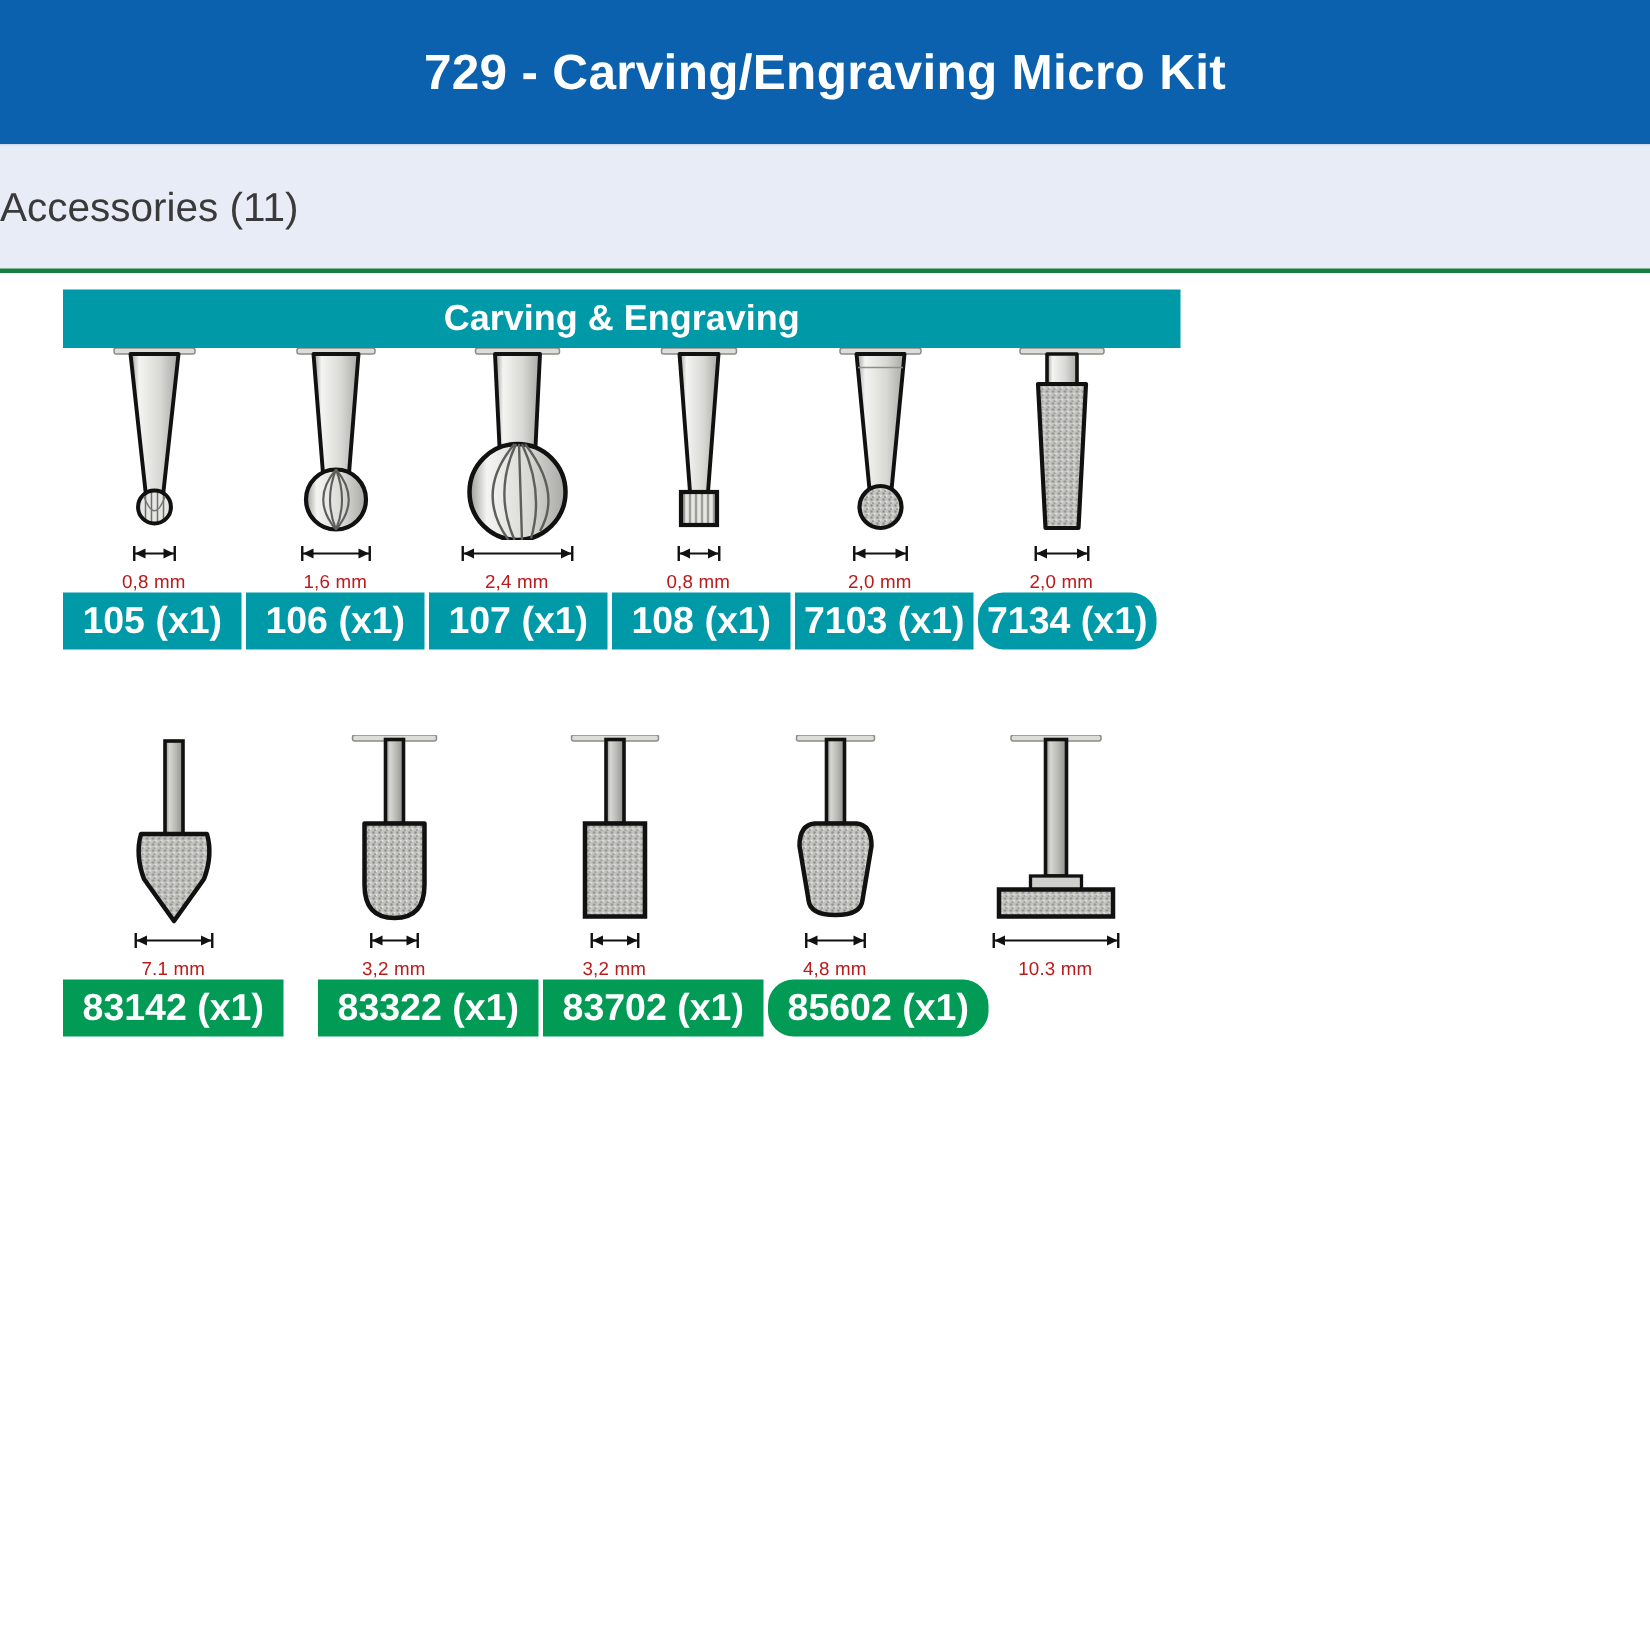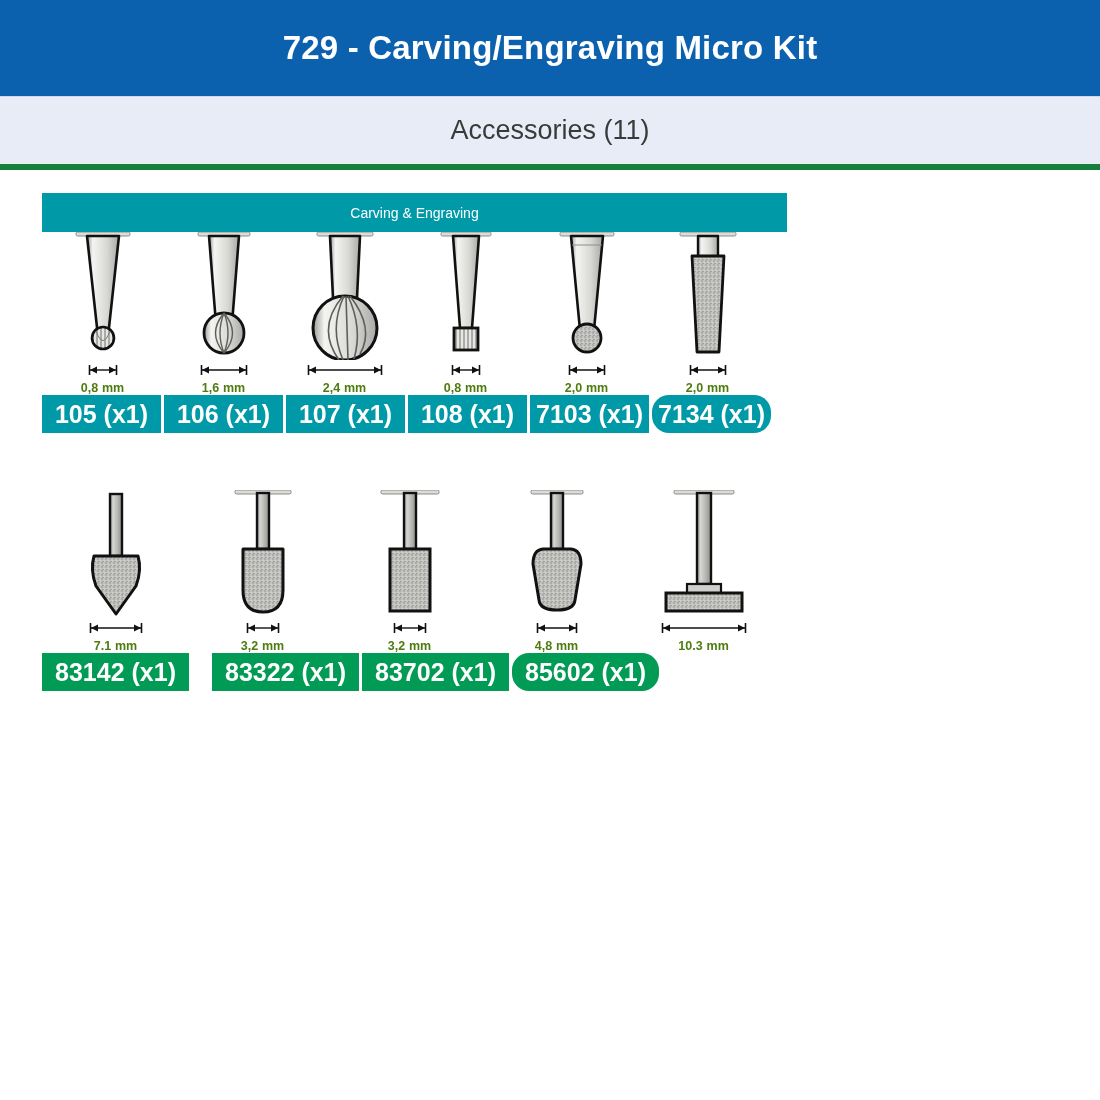--- a/index.html
+++ b/index.html
@@ -38,48 +38,48 @@
     letter-spacing: 0.2px;
     white-space: nowrap;
   }
 
   
   .sub-bar {
     position: absolute;
     left: 0;
     top: 96px;
     width: 1100px;
-    height: 74px;
+    height: 86px;
     background: #e8ecf7;
     border-top: 1px solid #cfd8ee;
-    border-bottom: 6px solid #15803d;
+    border-bottom: 3px solid #15803d;
     display: flex;
     align-items: center;
-    justify-content: center;
+    justify-content: flex-start;
     box-sizing: border-box;
   }
   .sub-bar .sub-text {
     color: #3a3a3a;
     font-size: 27px;
     font-weight: normal;
   }
 
   
   .group {
     position: absolute;
     left: 42px;
   }
   .group-header {
     height: 39px;
     display: flex;
     align-items: center;
     justify-content: center;
     color: #ffffff;
-    font-size: 14px;
-    font-weight: normal;
+    font-size: 24px;
+    font-weight: bold;
     box-sizing: border-box;
     text-align: center;
   }
   .group-teal .group-header { background: #0099a8; }
   .group-green .group-header { background: #029b55; }
 
   .tools-row {
     display: flex;
     align-items: flex-end;
   }
@@ -100,25 +100,24 @@
 
   .dim-block {
     display: flex;
     flex-direction: column;
     align-items: center;
     margin-top: 1px;
   }
   .dim-arrow { display: block; }
   .dim-label {
     font-size: 12.5px;
-    color: #4d7c0f;
+    color: #b91c1c;
     margin-top: 2px;
     white-space: nowrap;
     letter-spacing: 0.1px;
-    font-weight: bold;
   }
 
   .codes-row {
     display: flex;
   }
   .code-cell {
     height: 38px;
     display: flex;
     align-items: center;
     justify-content: center;

